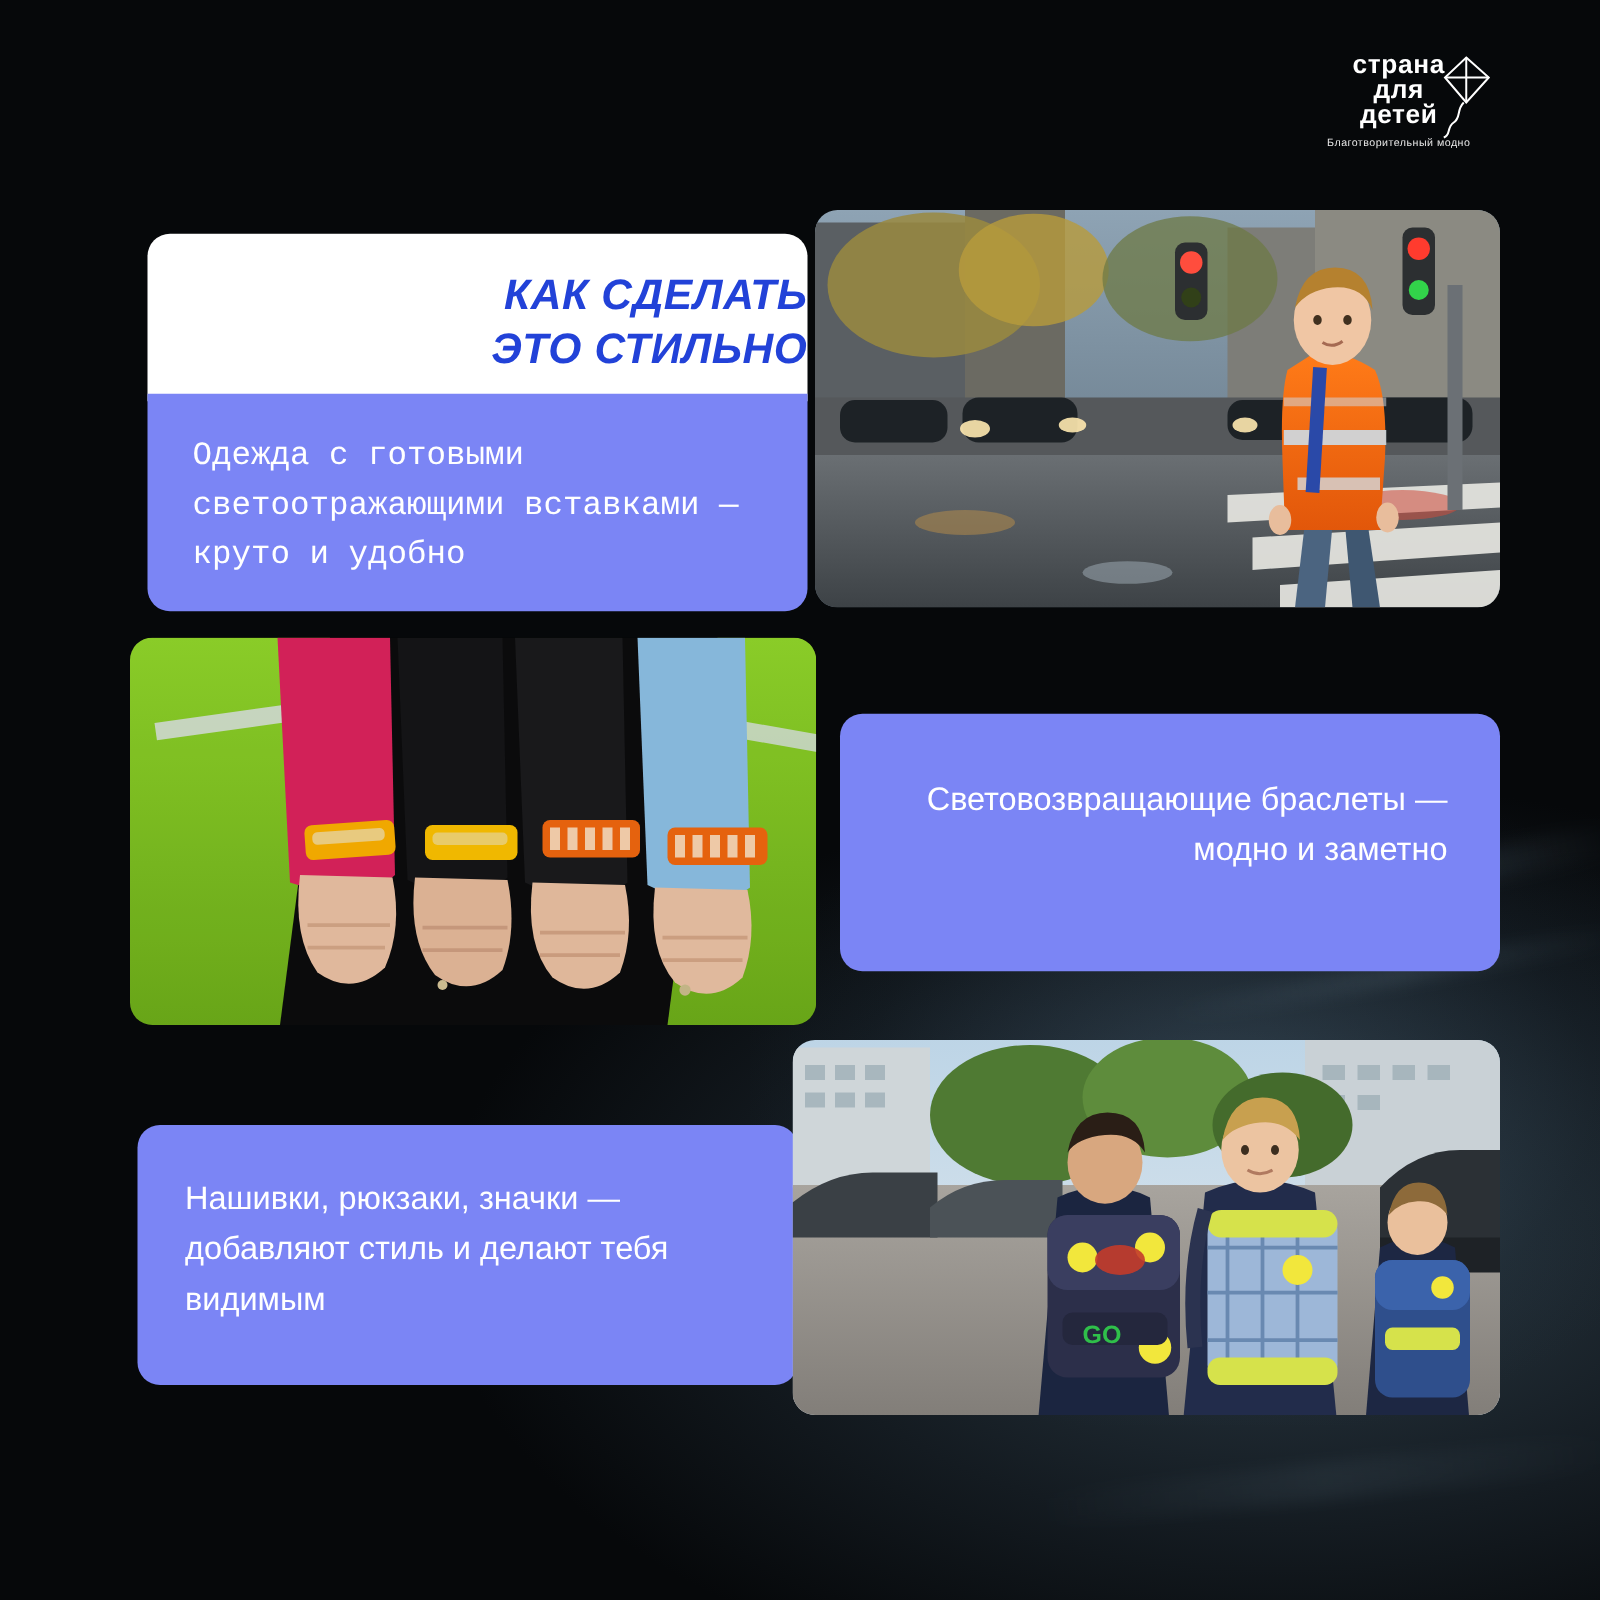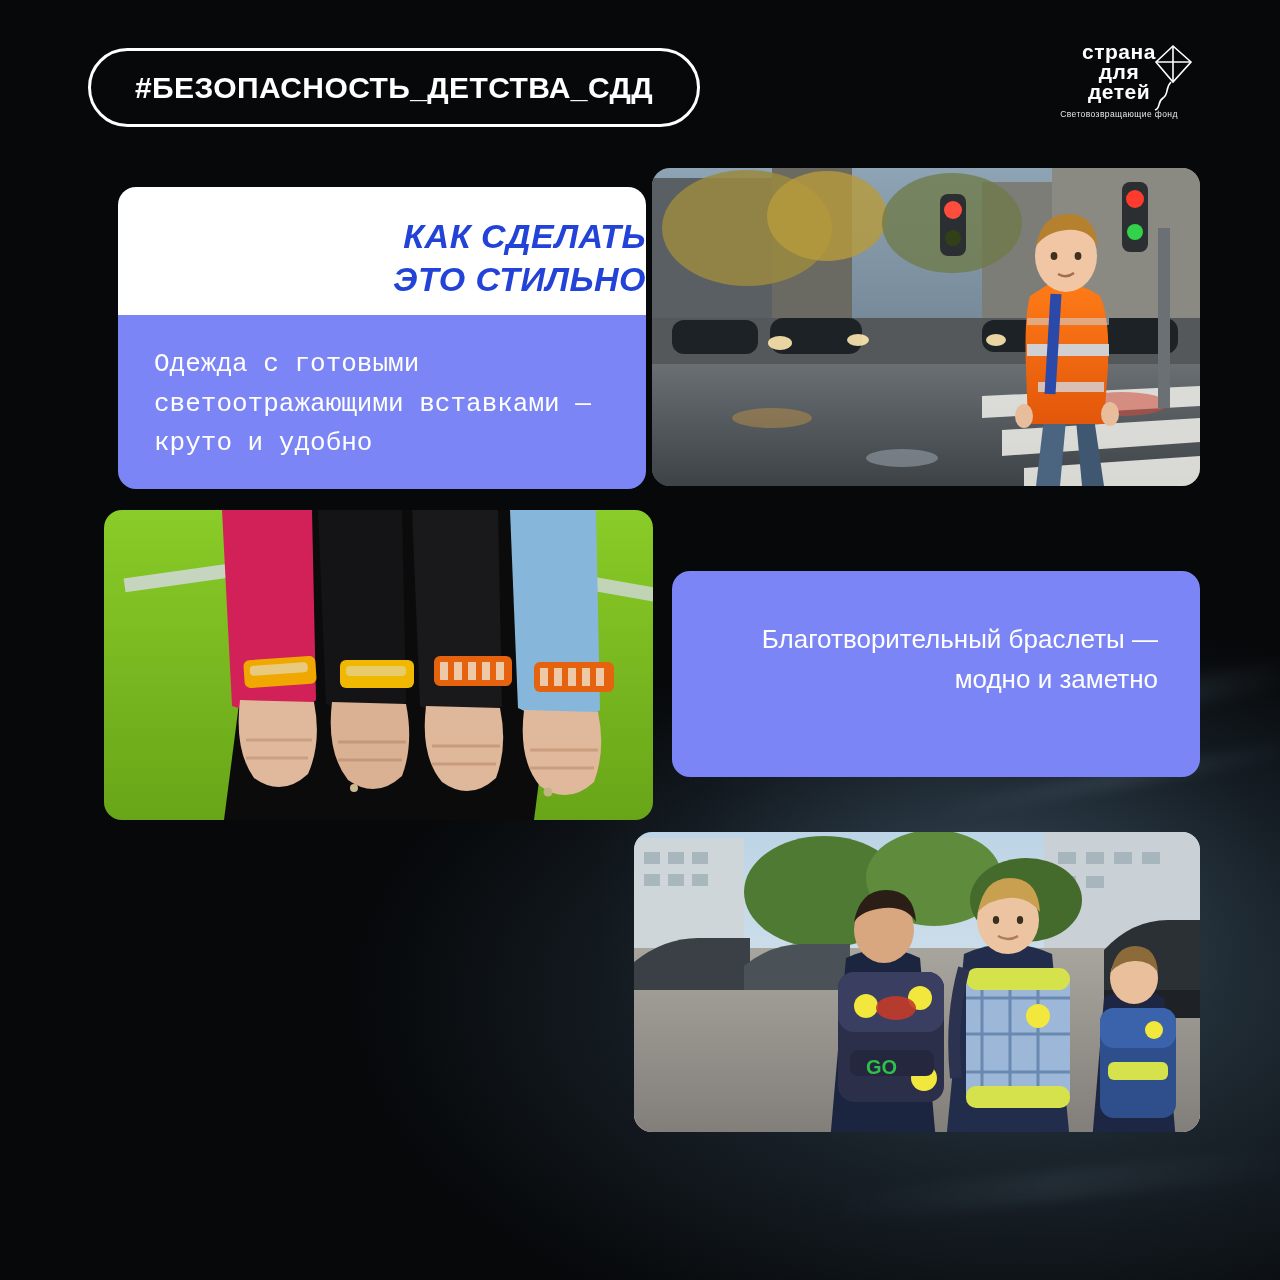--- a/index.html
+++ b/index.html
@@ -171,31 +171,28 @@
 </head>
 <body>
 
 <div class="poster">
 
   <div class="bg-glow"></div>
   <div class="bg-streak s1"></div>
   <div class="bg-streak s2"></div>
   <div class="bg-streak s3"></div>
 
-  <div class="hashtag-pill">
-    <span data-bind="header.hashtag">#БЕЗОПАСНОСТЬ_ДЕТСТВА_СДД</span>
-  </div>
 
   <div class="logo">
     <div class="logo-lines">
       <div data-bind="header.logo.line1">страна</div>
       <div data-bind="header.logo.line2">для</div>
       <div data-bind="header.logo.line3">детей</div>
     </div>
-    <div class="logo-sub" data-bind="header.logo.subtitle">Световозвращающие фонд</div>
+    <div class="logo-sub" data-bind="header.logo.subtitle">Благотворительный модно</div>
     <svg class="logo-kite" viewBox="0 0 52 68">
       <g stroke="#ffffff" stroke-width="1.6" fill="none">
         <polygon points="30,2 48,18 30,38 13,18" fill="none"></polygon>
         <line x1="30" y1="2" x2="30" y2="38"></line>
         <line x1="13" y1="18" x2="48" y2="18"></line>
         <path d="M28,38 C22,44 26,50 20,54 C14,58 18,64 12,66"></path>
       </g>
     </svg>
   </div>
 
@@ -356,23 +353,26 @@
         </g>
         <path d="M420 200 Q414 250 436 276 Q464 296 490 272 Q502 240 494 202 Z" fill="#eec5a7"></path>
         <path d="M426 240 h68 M426 258 h64" stroke="#d8a888" stroke-width="3" fill="none"></path>
         <circle cx="444" cy="282" r="4.5" fill="#cfc08f"></circle>
       </g>
       <rect x="0" y="0" width="549" height="310" fill="#000" opacity="0.06"></rect>
     </svg>
   </div>
 
   <div class="card-blue-2">
-    <span data-bind="main.cards.1.text">Благотворительный браслеты — модно и заметно</span>
-  </div>
-
+    <span data-bind="main.cards.1.text">Световозвращающие браслеты — модно и заметно</span>
+  </div>
+
+  <div class="card-blue-3">
+    <span data-bind="main.cards.2.text">Нашивки, рюкзаки, значки — добавляют стиль и делают тебя видимым</span>
+  </div>
 
   <div class="photo photo-3">
     <svg viewBox="0 0 566 320" preserveAspectRatio="xMidYMid slice">
       <defs>
         <linearGradient id="sky3" x1="0" y1="0" x2="0" y2="1">
           <stop offset="0%" stop-color="#bcd4e6"></stop>
           <stop offset="100%" stop-color="#e3eaef"></stop>
         </linearGradient>
         <linearGradient id="ground3" x1="0" y1="0" x2="0" y2="1">
           <stop offset="0%" stop-color="#a8a49e"></stop>

